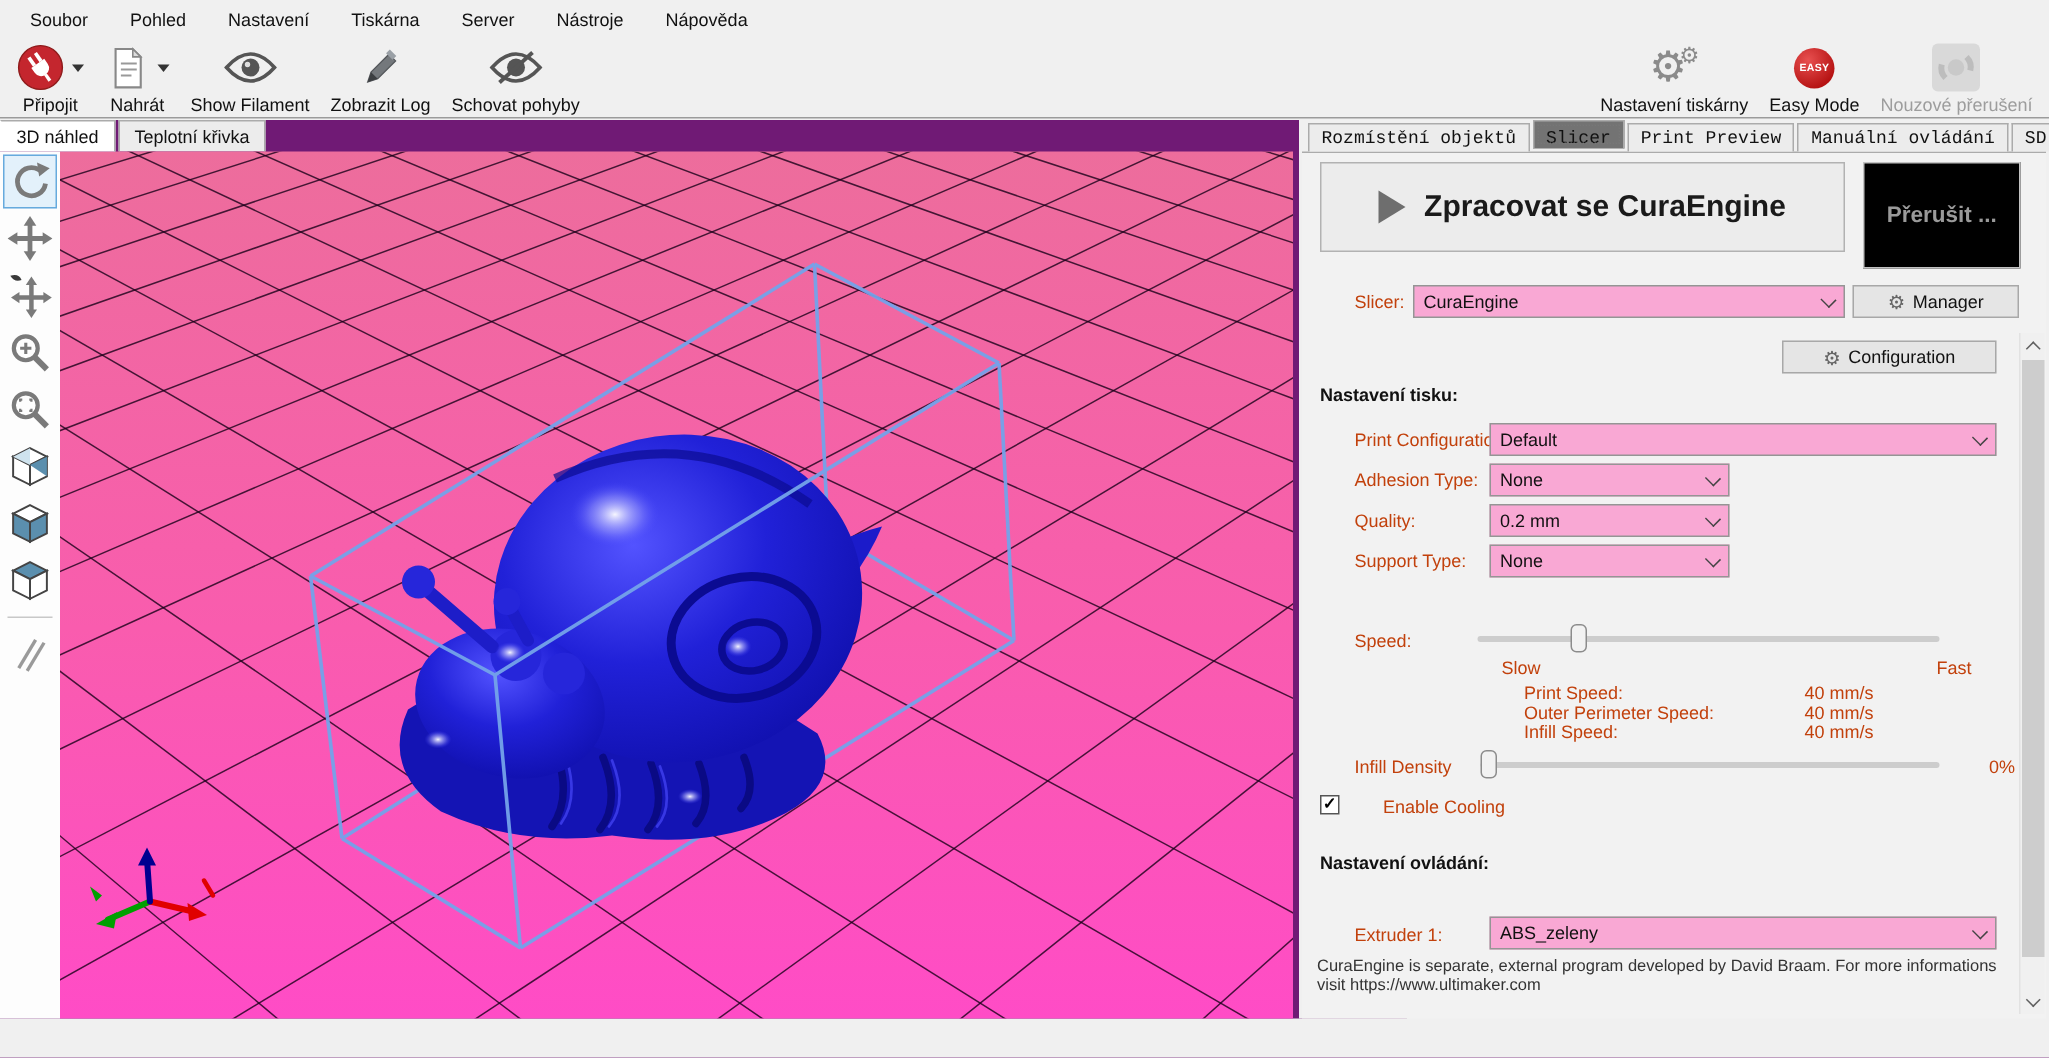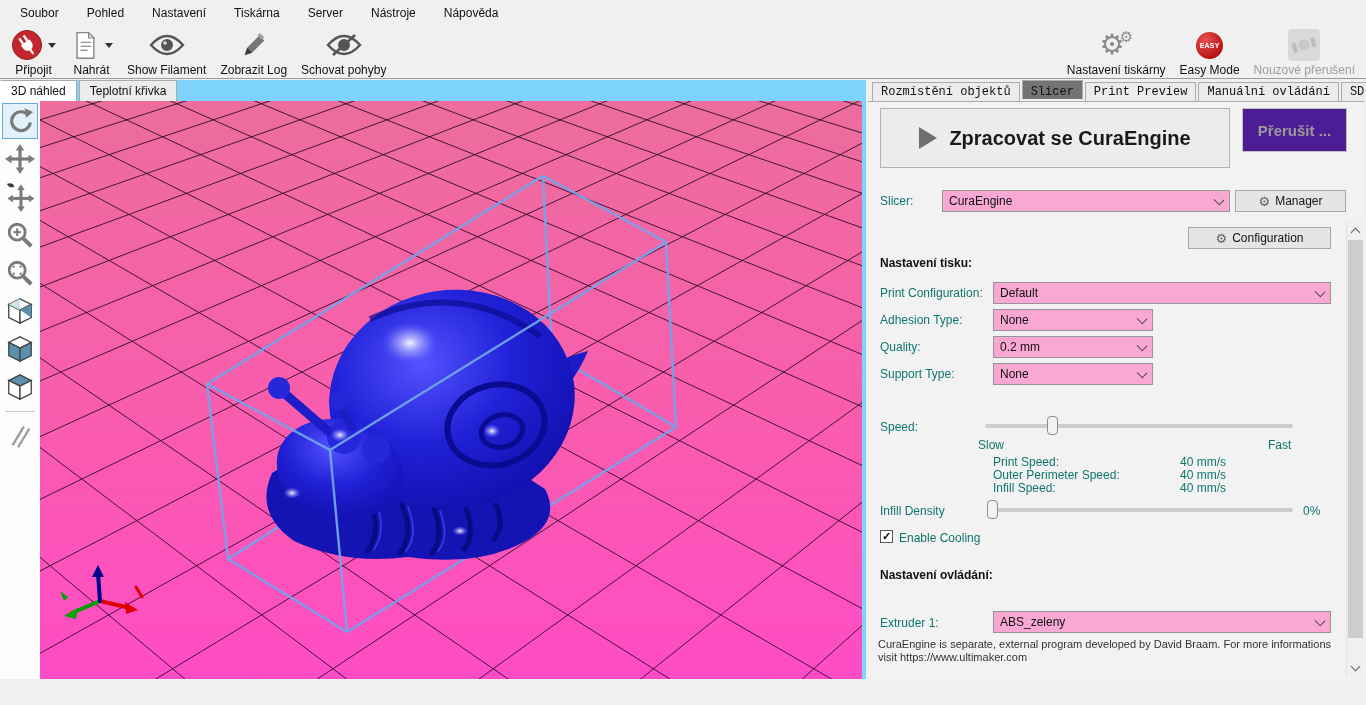--- a/index.html
+++ b/index.html
@@ -20,48 +20,48 @@
   .tb-label { font-size:12px; margin-top:0px; white-space:nowrap; }
   .tb-label.disabled { color:#9d9d9d; }
   .dd-arrow { width:0; height:0; border-left:4px solid transparent; border-right:4px solid transparent; border-top:5px solid #333; margin-left:2px; }
   .easy-circle { width:27px; height:27px; border-radius:50%; background:radial-gradient(circle at 35% 30%, #e85050, #b51212 75%); color:#fff; font-size:7px; font-weight:bold; display:flex; align-items:center; justify-content:center; letter-spacing:0.2px; }
   .gear-big { font-size:28px; color:#8b8b8b; line-height:28px; }
   .gear-small-over { font-size:15px; color:#8b8b8b; margin-left:-8px; margin-top:-16px; }
   .emergency-box { width:32px; height:32px; border-radius:4px; background:#d9d9d9; display:flex; align-items:center; justify-content:center; }
 
   
   .workarea { position:absolute; left:0; top:80px; width:1366px; height:599px; }
-  .left-pane { position:absolute; left:0; top:0; width:938px; height:599px; background:#7dd3fc; border-right:1px solid #a9a9a9; }
+  .left-pane { position:absolute; left:0; top:0; width:938px; height:599px; background:#701a75; border-right:1px solid #a9a9a9; }
   .doc-tabs { position:absolute; left:0; top:0; height:21px; display:flex; }
   .doc-tab { padding:3px 10px 2px 10px; border:1px solid #ababab; border-bottom:none; background:#ececec; margin-right:2px; font-size:12px; white-space:nowrap; }
   .doc-tab.active { background:#fff; border-left-color:#fff0; position:relative; z-index:2; }
   .toolcol { position:absolute; left:0; top:21px; width:40px; height:578px; background:#fdfdfd; display:flex; flex-direction:column; align-items:center; padding-top:2px; }
   .tool-btn { width:36px; height:36px; display:flex; align-items:center; justify-content:center; margin-bottom:2px; border:1px solid transparent; }
   .tool-btn.selected { border:1px solid #66aadd; background:#e3f1fb; }
   .tool-sep { width:30px; border-top:1px solid #c8c8c8; margin:4px 0 6px 0; }
 
   .viewport3d { position:absolute; left:40px; top:21px; width:822px; height:578px; background:linear-gradient(180deg,#ed6d9c 0%, #f95cae 55%, #ff4cc6 100%); overflow:hidden; }
   .viewport3d svg.scene { position:absolute; left:0; top:0; }
 
   
   .right-panel { position:absolute; left:866px; top:0; width:500px; height:599px; background:#f0f0f0; }
   .panel-tabs { position:absolute; left:6px; top:2px; height:19px; display:flex; z-index:3;font-family:Liberation Mono, monospace; }
   .panel-tab { padding:2px 8px 2px 8px; border:1px solid #ababab; border-bottom:none; background:#ececec; margin-right:2px; white-space:nowrap; }
   .panel-tab.active { background:#737373; position:relative; top:-2px; padding-top:4px; outline:1px dotted #777; outline-offset:-4px; }
   .panel-frame { position:absolute; left:2px; top:21px; right:2px; bottom:0; border-top:1px solid #ababab; background:#f2f2f2; }
   .big-btn { position:absolute; left:14px; top:28px; width:350px; height:60px; background:#ececec; border:1px solid #b2b2b2; display:flex; align-items:center; justify-content:center; gap:12px; font-size:20px; font-weight:bold; color:#1a1a1a; }
   .play-tri { width:0; height:0; border-top:11px solid transparent; border-bottom:11px solid transparent; border-left:18px solid #6e6e6e; }
-  .kill-btn { position:absolute; left:376px; top:28px; width:105px; height:44px; background:#4c1d95; border:1px solid #c2c2c2; color:#9a9a9a; font-size:15px; font-weight:bold; display:flex; align-items:center; justify-content:center; }
+  .kill-btn { position:absolute; left:376px; top:28px; width:105px; height:71px; background:#000000; border:1px solid #c2c2c2; color:#9a9a9a; font-size:15px; font-weight:bold; display:flex; align-items:center; justify-content:center; }
 
   .combo { position:absolute; height:22px; background:#f9a8d4; border:1px solid #959595; display:flex; align-items:center; padding-left:6px; padding-right:20px; overflow:hidden; white-space:nowrap; }
   .combo .chev { position:absolute; right:6px; top:7px; width:8px; height:8px; border-right:1.6px solid #444; border-bottom:1.6px solid #444; transform:rotate(45deg) scale(1,0.9); transform-origin:center; margin-top:-2px; }
   .win-btn { position:absolute; height:22px; background:#e5e5e5; border:1px solid #a8a8a8; display:flex; align-items:center; justify-content:center; gap:5px; font-size:12px; }
   .gear-inline { font-size:13px; color:#666; line-height:13px; }
 
-  .rp-label { position:absolute; font-size:12px; color:#0f766e; white-space:nowrap; }
+  .rp-label { position:absolute; font-size:12px; color:#c2410c; white-space:nowrap;margin-left:23px; }
   .rp-heading { position:absolute; font-size:12px; font-weight:bold; color:#111; white-space:nowrap; }
 
   .slider-track { position:absolute; height:4px; background:#cdcdcd; border-radius:2px; }
   .slider-thumb { position:absolute; width:11px; height:19px; top:-8px; background:#f2f2f2; border:1px solid #8c8c8c; border-radius:4px; }
 
   .checkbox { position:absolute; width:13px; height:13px; background:#fff; border:1px solid #555; font-size:11px; line-height:11px; text-align:center; color:#000; font-weight:bold; }
 
   .footer-note { position:absolute; left:12px; top:558px; width:462px; font-size:11px; line-height:13px; color:#333; }
 
   

